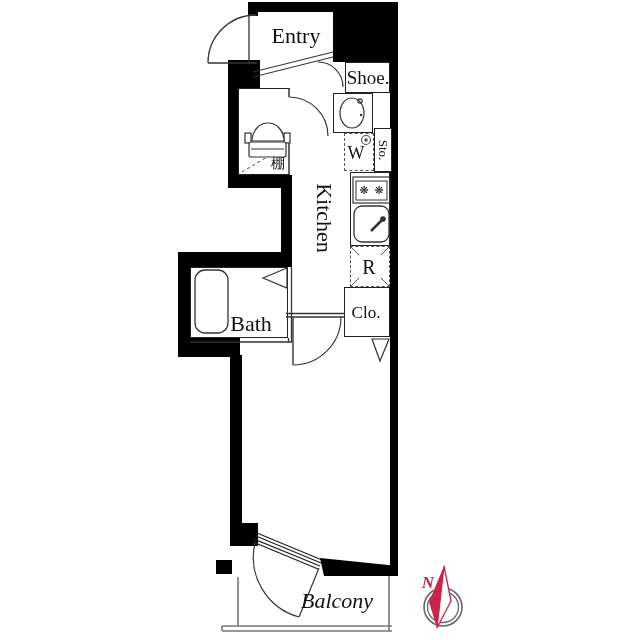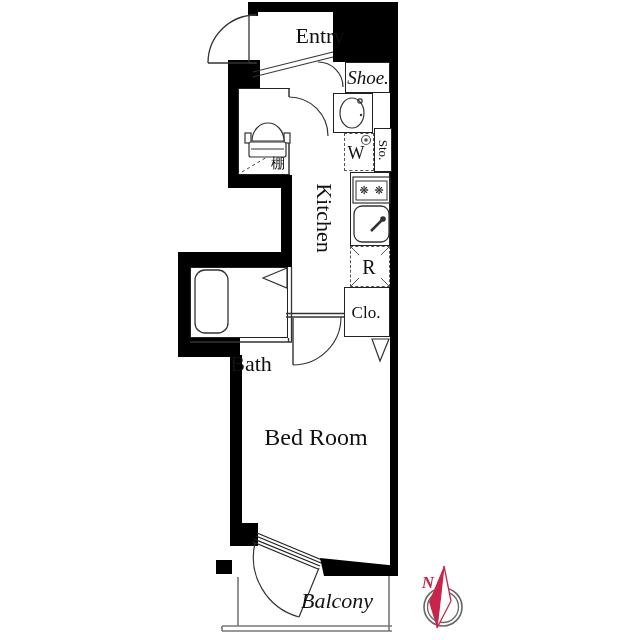--- a/index.html
+++ b/index.html
@@ -156,25 +156,24 @@
     </g>
 
     <g>
       <circle cx="443" cy="607" r="19" fill="none" stroke="#666" stroke-width="1.6"></circle>
       <circle cx="443" cy="607" r="15.5" fill="none" stroke="#666" stroke-width="1.3"></circle>
       <polygon points="444,566 451,601 437,628" fill="#fff" style="stroke:var(--compass_red,#c9254a)" stroke-width="1.3"></polygon>
       <polygon points="444,566 429,602 437,628" style="fill:var(--compass_red,#c9254a)"></polygon>
     </g>
   </svg>
 
-  <div class="lbl" style="left:296px;top:36px;font-size:22px;margin-left:24px;">Entry</div>
-  <div class="lbl" style="left:368px;top:77px;font-size:19px;font-style:italic;">Shoe.</div>
+  <div class="lbl" style="left:296px;top:36px;font-size:22px;">Entry</div>
+  <div class="lbl" style="left:368px;top:77px;font-size:19px;">Shoe.</div>
   <div class="lbl" style="left:356px;top:153px;font-size:18px;">W</div>
   <div class="lbl rot" style="left:383px;top:150px;font-size:13px;">Sto.</div>
   <div class="lbl rot" style="left:324px;top:218px;font-size:22px;">Kitchen</div>
   <div class="lbl" style="left:369px;top:267px;font-size:20px;">R</div>
   <div class="lbl" style="left:366px;top:312px;font-size:17px;text-align:center;">Clo.</div>
-  <div class="lbl" style="left:251px;top:324px;font-size:22px;margin-top:40px;">Bath</div>
+  <div class="lbl" style="left:251px;top:324px;font-size:22px;">Bath</div>
   <div class="lbl" style="left:278px;top:164px;font-size:14px;">棚</div>
-  <div class="lbl" style="left:316px;top:437px;font-size:24px;">Bed Room</div>
   <div class="lbl" style="left:337px;top:601px;font-size:22px;font-style:italic;">Balcony</div>
   <div class="lbl north" style="left:428px;top:582px;font-size:17px;">N</div>
 </div>
 
 </body></html>

